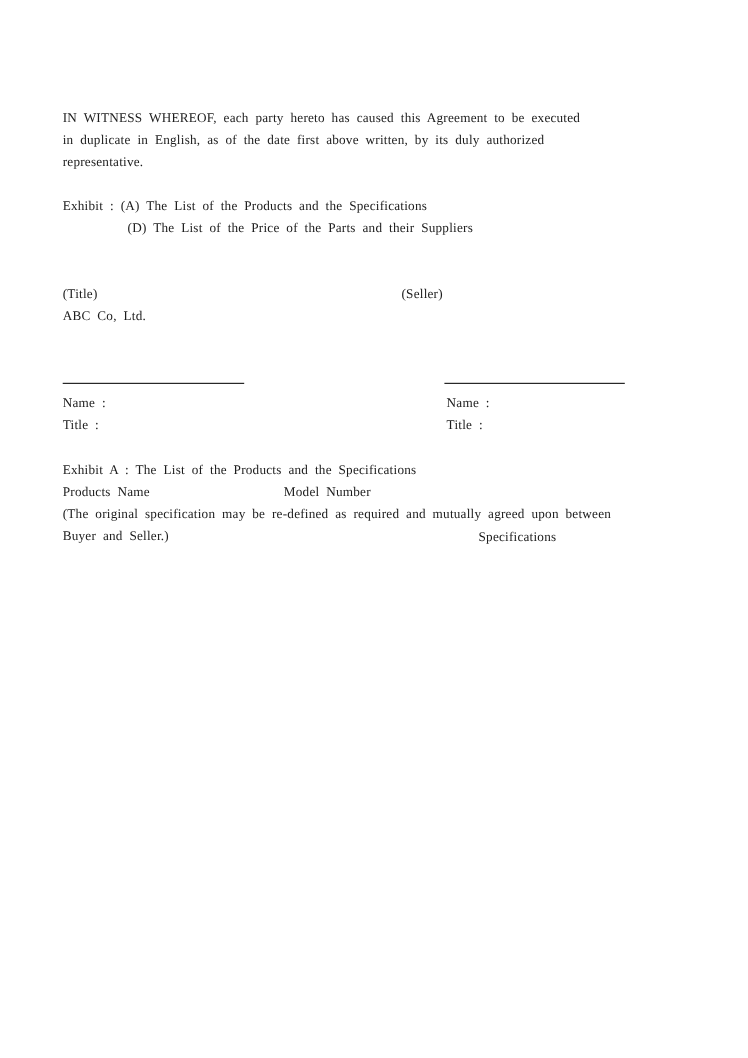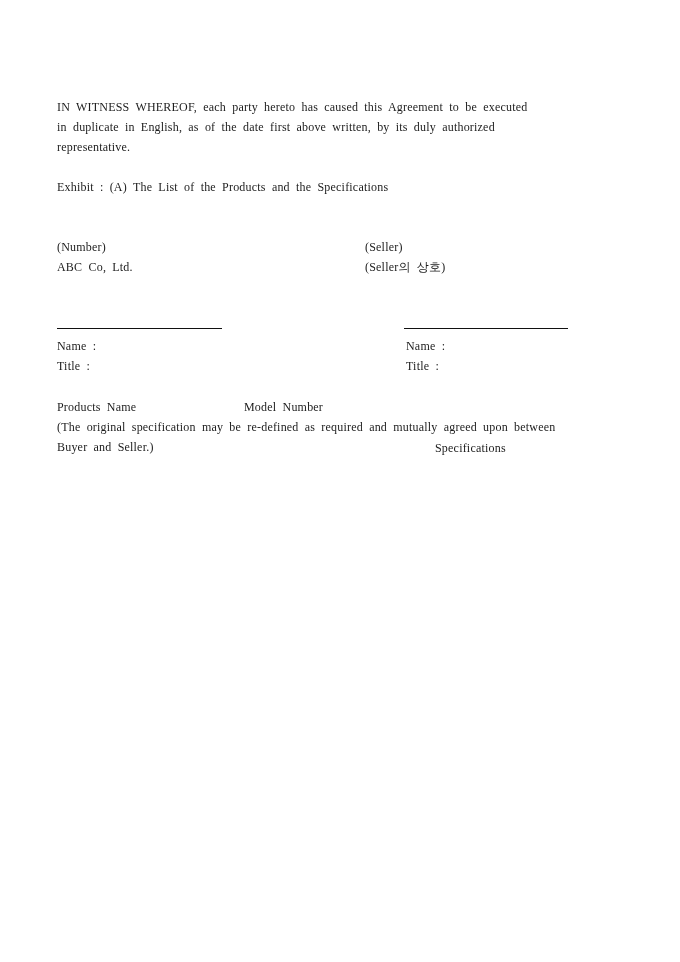--- a/index.html
+++ b/index.html
@@ -45,66 +45,67 @@
     position: relative;
     height: 20px;
   }
   .columns-row .col {
     position: absolute;
     top: 0;
     line-height: 20px;
     white-space: nowrap;
   }
   .col-1 { left: 0; }
-  .col-2 { left: 187px; }
+  .col-2 { left: 201px; }
   .col-3 { left: 378px; margin-top: 41px; }
 </style>
 </head>
 <body>
 
 <div class="page">
 
   <div>
     <div class="line">IN WITNESS WHEREOF, each party hereto has caused this Agreement to be executed</div>
     <div class="line">in duplicate in English, as of the date first above written, by its duly authorized</div>
     <div class="line">representative.</div>
   </div>
 
   <div class="exhibit-list">
     <div class="line">
       <span>Exhibit :</span>
       <span>(A) The List of the Products and the Specifications</span>
     </div>
+    <div class="line indented">(D) The List of the Price of the Parts and their Suppliers</div>
   </div>
 
   <div class="parties">
     <div>
-      <div class="line">(Number)</div>
+      <div class="line">(Title)</div>
       <div class="line">ABC Co, Ltd.</div>
     </div>
     <div>
       <div class="line">(Seller)</div>
-      <div class="line">(Seller의 상호)</div>
     </div>
   </div>
 
   <div class="signatures">
     <div>
       <div class="sig-line"></div>
       <div class="line">Name :</div>
       <div class="line">Title :</div>
     </div>
     <div class="sig-col-right">
       <div class="sig-line right"></div>
       <div class="line">Name :</div>
       <div class="line">Title :</div>
     </div>
   </div>
 
   <div class="exhibit-a">
+    <div class="line">Exhibit A : The List of the Products and the Specifications</div>
     <div class="columns-row">
       <span class="col col-1">Products Name</span>
       <span class="col col-2">Model Number</span>
       <span class="col col-3">Specifications</span>
     </div>
     <div class="line">(The original specification may be re-defined as required and mutually agreed upon between</div>
     <div class="line">Buyer and Seller.)</div>
   </div>
 
 </div>

